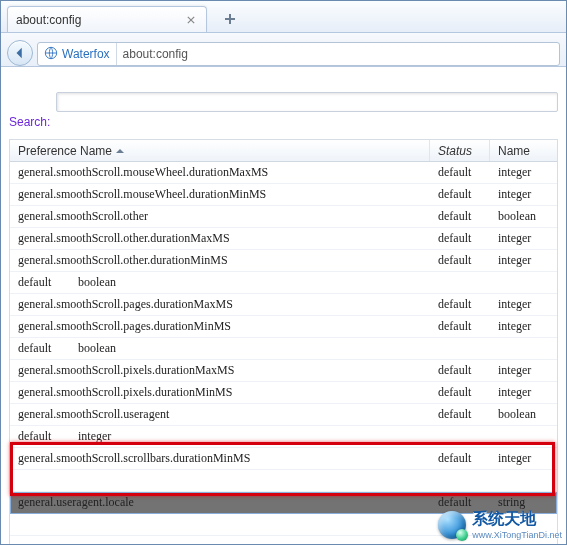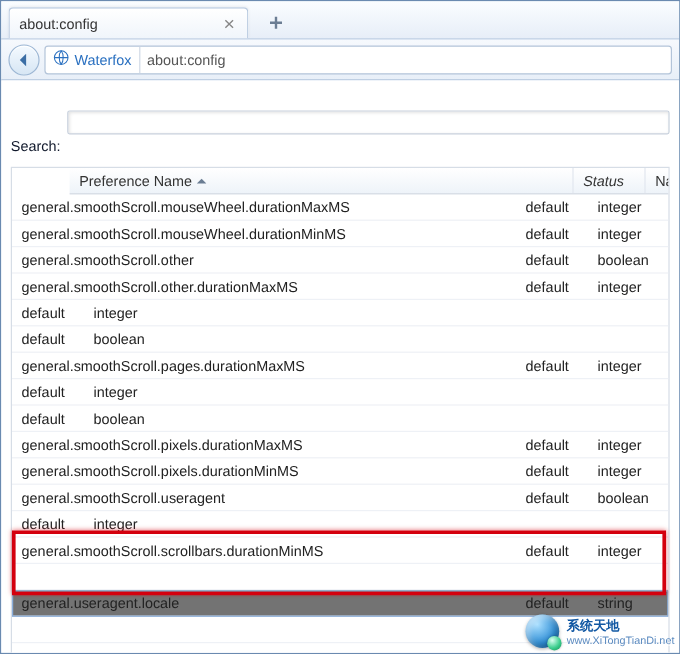--- a/index.html
+++ b/index.html
@@ -5,49 +5,49 @@
   * { box-sizing: border-box; }
   html, body { margin: 0; padding: 0; font-family: "Segoe UI", Tahoma, sans-serif; font-size: 12px; color: #222; }
   .window { width: 567px; height: 545px; border: 1px solid #6a8ab0; background: linear-gradient(#eaf1fb, #dce8f7); position: relative; overflow: hidden; }
   .tabstrip { height: 32px; background: linear-gradient(#fafdff, #e7eef8); display: flex; align-items: flex-end; padding: 4px 0 0 6px; border-bottom: 1px solid #b5c7de; }
   .tab { width: 200px; height: 26px; background: linear-gradient(#ffffff, #f0f5fb); border: 1px solid #b5c7de; border-bottom: none; border-radius: 4px 4px 0 0; display: flex; align-items: center; padding: 0 8px; position: relative; box-shadow: 0 -1px 2px rgba(0,0,0,0.05); }
   .tab-title { flex: 1; white-space: nowrap; overflow: hidden; text-overflow: ellipsis; color: #333; }
   .tab-close { width: 14px; height: 14px; display: flex; align-items: center; justify-content: center; color: #888; border-radius: 2px; }
   .tab-close svg { width: 8px; height: 8px; }
   .newtab { width: 26px; height: 26px; margin-left: 10px; display: flex; align-items: center; justify-content: center; color: #6b7d93; }
   .newtab svg { width: 12px; height: 12px; }
-  .toolbar { height: 34px; background: linear-gradient(#f6f9fd, #e8eff8); display: flex; align-items: center; padding: 0 6px; border-bottom: 1px solid #b5c7de; gap: 4px; }
+  .toolbar { height: 34px; background: linear-gradient(#f6f9fd, #e8eff8); display: flex; align-items: flex-end; padding: 0 6px; border-bottom: 1px solid #b5c7de; gap: 4px; }
   .back-btn { width: 26px; height: 26px; border-radius: 50%; background: linear-gradient(#f4faff, #d7e6f4); border: 1px solid #9db7d4; display: flex; align-items: center; justify-content: center; box-shadow: inset 0 1px 0 #fff; }
   .back-btn svg { width: 14px; height: 14px; fill: #3b6ea5; }
   .urlbar { flex: 1; height: 24px; background: #fff; border: 1px solid #b3c4d9; border-radius: 3px; display: flex; align-items: center; padding: 0 4px; }
   .identity { display: flex; align-items: center; gap: 4px; padding: 0 6px 0 2px; color: #2a70c0; border-right: 1px solid #d0d9e5; height: 100%; }
   .globe svg { width: 14px; height: 14px; }
   .url-text { padding: 0 6px; color: #555; }
   .content { background: #fff; height: calc(100% - 66px); overflow: hidden; position: relative; }
   .search-row { display: flex; align-items: center; padding: 8px 8px 10px 8px; gap: 6px; }
-  .search-label { color: #0f172a; margin-top: 40px; }
+  .search-label { color: #6d28d9; margin-top: 40px; }
   .search-input { flex: 1; height: 20px; border: 1px solid #c7d0dc; border-radius: 2px; padding: 0 4px; font: inherit; box-shadow: inset 1px 1px 3px rgba(0,0,0,0.12), 0 1px 0 #fff; background: #fff; }
   .table-wrap { border: 1px solid #d6dde6; margin: 0 8px; height: calc(100% - 50px); overflow: hidden; background: #fff; }
-  .thead { display: flex; align-items: stretch; height: 22px; background: linear-gradient(#ffffff, #eef3f9); border-bottom: 1px solid #d0d7e1; font-size: 12px; color: #333; margin-left: 48px; }
+  .thead { display: flex; align-items: stretch; height: 22px; background: linear-gradient(#ffffff, #eef3f9); border-bottom: 1px solid #d0d7e1; font-size: 12px; color: #333; }
   .th { display: flex; align-items: center; padding: 0 8px; border-right: 1px solid #e1e6ee; position: relative; }
   .th.name { flex: 0 0 420px; }
   .th.status { flex: 0 0 60px; font-style: italic; }
   .th.type { flex: 1; border-right: none; }
   .sort-caret svg { width: 8px; height: 8px; margin-left: 4px; fill: #6b7d93; }
   .tbody { }
   .row { display: flex; align-items: center; height: 22px; border-bottom: 1px solid #eef1f6; padding: 0; }
-  .cell { padding: 0 8px; white-space: nowrap; overflow: hidden; text-overflow: ellipsis; }
+  .cell { padding: 0 8px; white-space: nowrap; overflow: hidden; text-overflow: ellipsis; font-family: Liberation Serif, serif; }
   .cell.name { flex: 0 0 420px; }
   .cell.status { flex: 0 0 60px; }
   .cell.type { flex: 1; }
   .row.selected { background: #737373; outline: 1px solid #8aaedb; outline-offset: -1px; }
   .highlight-box { position: absolute; left: 9px; right: 11px; height: 48px; border: 3px solid #d4000e; box-shadow: 0 0 4px rgba(212,0,14,0.6); pointer-events: none; background: rgba(255,255,255,0); }
   .obscured-row { display:flex; align-items:center; height:22px; border-bottom:1px solid #eef1f6; }
   .watermark { position: absolute; right: 4px; bottom: 4px; display: flex; align-items: center; gap: 6px; font-size: 12px; color: #2264a8; text-shadow: 0 1px 0 #fff; }
-  .watermark .wm-top { font-weight: bold; font-size: 11px; color: #1258a3; }
+  .watermark .wm-top { font-weight: bold; font-size: 16px; color: #1258a3; }
   .watermark .wm-bottom { font-size: 9px; color: #5c8bc0; }
   .wm-icon { width: 28px; height: 28px; border-radius: 50%; background: radial-gradient(circle at 35% 30%, #a9dfff, #2f8ed6 60%, #0e5494); box-shadow: 0 1px 3px rgba(0,0,0,0.3), inset -3px -3px 5px rgba(0,0,0,0.2), inset 3px 3px 5px rgba(255,255,255,0.5); position: relative; }
   .wm-icon::after { content: ""; position: absolute; right: -2px; bottom: -2px; width: 12px; height: 12px; border-radius: 50%; background: radial-gradient(circle at 35% 30%, #d8fff0, #3fcf90 55%, #0c8b4d); box-shadow: 0 0 2px rgba(0,0,0,0.3); }
 </style>
 </head>
 <body>
 
 <div class="window">
 
   <div class="tabstrip">
@@ -124,33 +124,35 @@
             <div class="cell name">general.smoothScroll.other</div>
             <div class="cell status">default</div>
             <div class="cell type">boolean</div>
           </div>
           <div class="row">
             <div class="cell name">general.smoothScroll.other.durationMaxMS</div>
             <div class="cell status">default</div>
             <div class="cell type">integer</div>
           </div>
           <div class="row">
+            <div class="cell name">general.smoothScroll.other.durationMinMS</div>
             <div class="cell status">default</div>
             <div class="cell type">integer</div>
           </div>
           <div class="row">
             <div class="cell status">default</div>
             <div class="cell type">boolean</div>
           </div>
           <div class="row">
             <div class="cell name">general.smoothScroll.pages.durationMaxMS</div>
             <div class="cell status">default</div>
             <div class="cell type">integer</div>
           </div>
           <div class="row">
+            <div class="cell name">general.smoothScroll.pages.durationMinMS</div>
             <div class="cell status">default</div>
             <div class="cell type">integer</div>
           </div>
           <div class="row">
             <div class="cell status">default</div>
             <div class="cell type">boolean</div>
           </div>
           <div class="row">
             <div class="cell name">general.smoothScroll.pixels.durationMaxMS</div>
             <div class="cell status">default</div>

